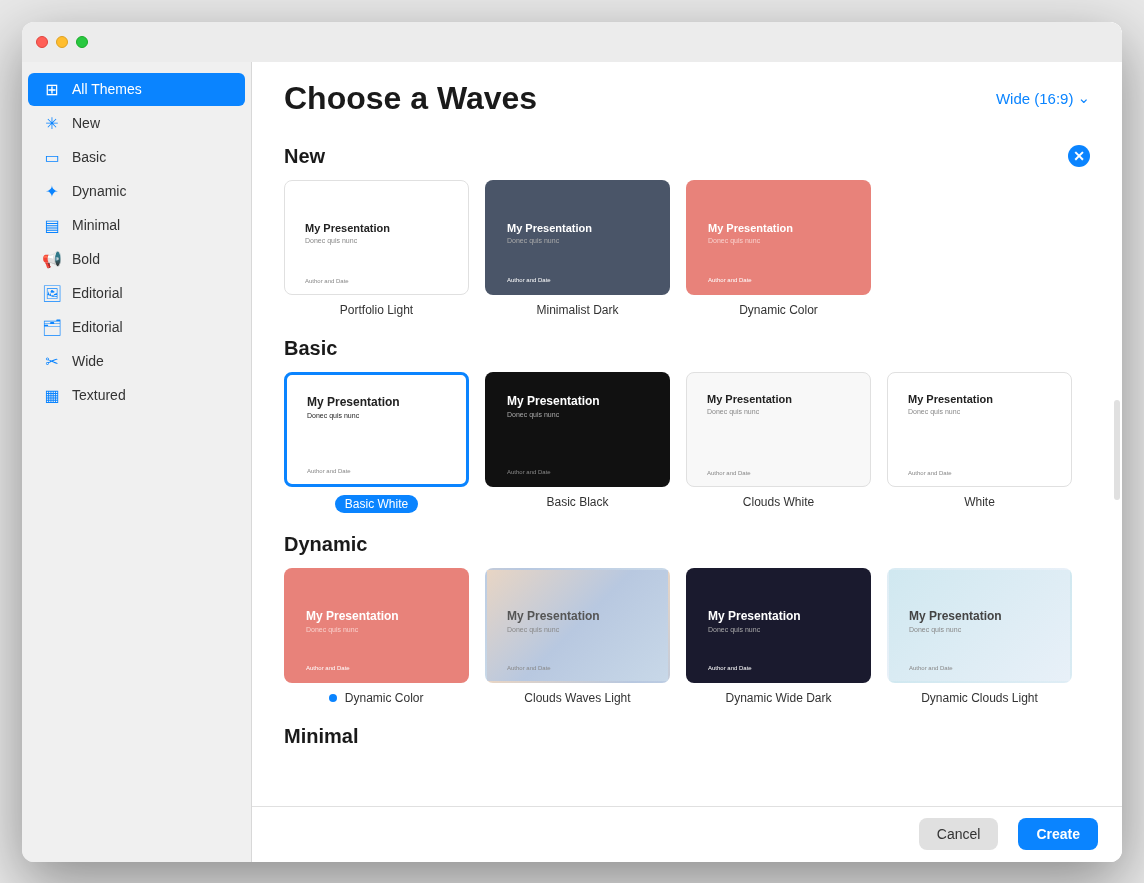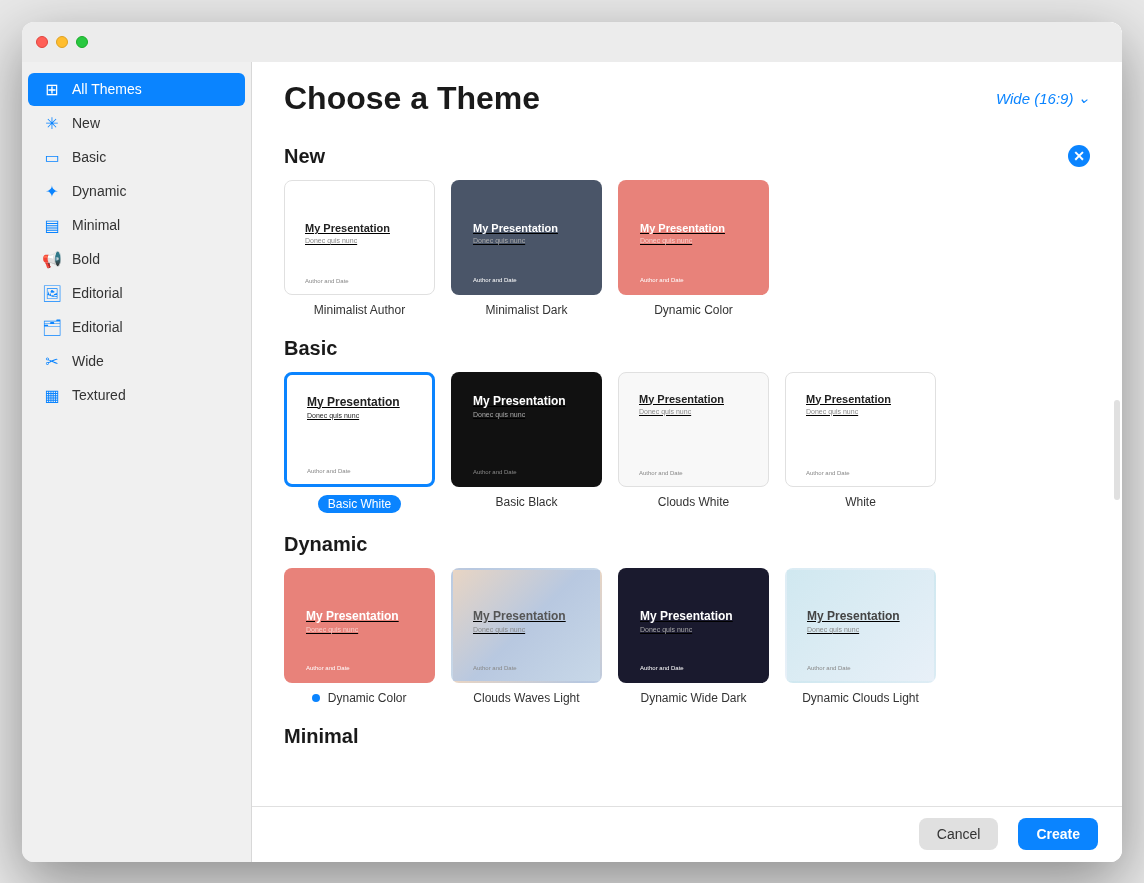--- a/index.html
+++ b/index.html
@@ -112,21 +112,20 @@
       font-weight: 700;
       color: #1a1a1a;
     }
     .aspect-selector {
       font-size: 15px;
       color: #0a84ff;
       cursor: pointer;
       display: flex;
       align-items: center;
       gap: 4px;
-      font-style: italic;
     }
     .scroll-area {
       flex: 1;
       overflow-y: auto;
       padding: 0 32px 20px;
     }
     .scroll-area::-webkit-scrollbar { width: 8px; }
     .scroll-area::-webkit-scrollbar-track { background: transparent; }
     .scroll-area::-webkit-scrollbar-thumb { background: #ccc; border-radius: 4px; }
     .section-header {
@@ -161,27 +160,26 @@
     }
     .theme-card {
       display: flex;
       flex-direction: column;
       align-items: center;
       gap: 8px;
       cursor: pointer;
       flex-shrink: 0;
     }
     .theme-thumb {
-      width: 151px;
+      width: 185px;
       height: 115px;
       border-radius: 8px;
       overflow: hidden;
       border: 2px solid transparent;
       position: relative;
-      text-decoration: underline;
     }
     .theme-thumb.selected {
       border: 3px solid #0a84ff;
     }
     .theme-label {
       font-size: 12px;
       color: #333;
       text-align: center;
     }
     .theme-label-badge {
@@ -397,42 +395,42 @@
       <span>Wide</span>
     </div>
     <div class="sidebar-item">
       <span class="sidebar-icon">▦</span>
       <span>Textured</span>
     </div>
   </div>
 
   <div class="main">
     <div class="main-header">
-      <h1 class="main-title">Choose a Theme</h1>
+      <h1 class="main-title">Choose a Waves</h1>
       <div class="aspect-selector">
         <span>Wide (16:9)</span>
         <span>⌄</span>
       </div>
     </div>
 
     <div class="scroll-area">
 
       <div class="section-header">
         <span class="section-title">New</span>
         <div class="close-section-btn">✕</div>
       </div>
       <div class="themes-grid">
 
         <div class="theme-card">
           <div class="theme-thumb thumb-minimalist-light">
             <div class="thumb-title text-dark">My Presentation</div>
             <div class="thumb-sub text-gray">Donec quis nunc</div>
             <div class="thumb-footer text-gray">Author and Date</div>
           </div>
-          <span class="theme-label">Minimalist Author</span>
+          <span class="theme-label">Portfolio Light</span>
         </div>
 
         <div class="theme-card">
           <div class="theme-thumb thumb-minimalist-dark">
             <div class="thumb-title text-white">My Presentation</div>
             <div class="thumb-sub" style="color:#aaa;font-size:7px;">Donec quis nunc</div>
             <div class="thumb-footer text-white">Author and Date</div>
           </div>
           <span class="theme-label">Minimalist Dark</span>
         </div>

